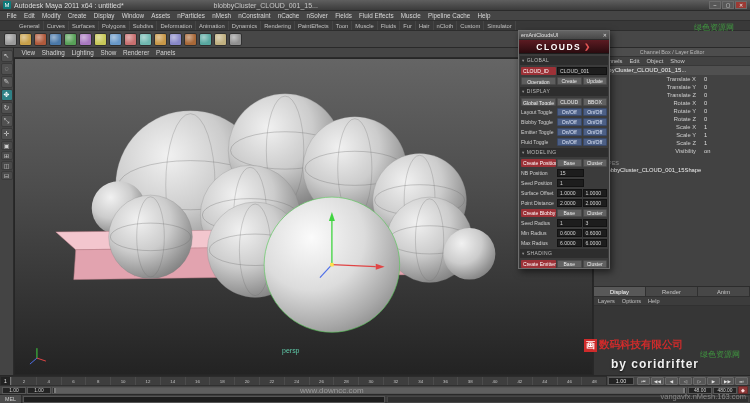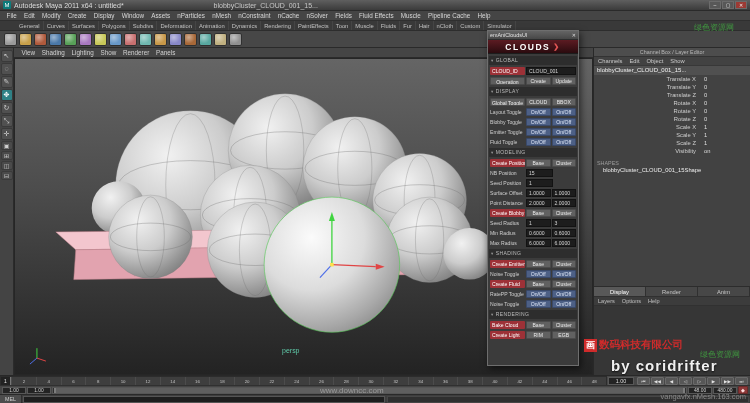--- a/index.html
+++ b/index.html
@@ -47,21 +47,21 @@
   .cb-shapes { margin-top:5px; padding-left:3px; color:#9d9d9d; font-size:5.4px; }
   .cb-shape-name { padding-left:9px; color:#ededed; font-size:5.8px; height:8px; line-height:8px; overflow:hidden; white-space:nowrap; }
   .layer-editor { position:absolute; left:0; right:0; top:238px; bottom:0; background:#3c3c3c; border-top:1px solid #2c2c2c; }
   .le-tabs { display:flex; height:10px; }
   .le-tab { flex:1; text-align:center; line-height:10px; background:#474747; border-right:1px solid #303030; border-bottom:1px solid #303030; color:#c6c6c6; font-size:5.8px; }
   .le-tab.active { background:#585858; color:#fff; }
   .le-menu { height:9px; display:flex; gap:7px; padding-left:4px; line-height:9px; color:#c0c0c0; font-size:5.6px; border-bottom:1px solid #313131; }
   .le-list { position:absolute; left:0; right:0; top:19px; bottom:0; background:#363636; }
 
   
-  .clouds { position:absolute; left:487px; top:30px; width:92px; height:336px; background:#3b3b3b; border:1px solid #6e6e6e; box-shadow:2px 3px 7px rgba(0,0,0,.55); z-index:5; }
+  .clouds { position:absolute; left:518px; top:30px; width:92px; height:239px; background:#3b3b3b; border:1px solid #6e6e6e; box-shadow:2px 3px 7px rgba(0,0,0,.55); z-index:5; }
   .cp-title { height:9px; background:linear-gradient(#646464,#474747); display:flex; align-items:center; padding:0 2px; font-size:5.4px; color:#e2e2e2; border-bottom:1px solid #2c2c2c; }
   .cp-close { margin-left:auto; font-size:5px; color:#ddd; }
   .cp-header { height:14px; background:linear-gradient(#5c1b22,#2a0b0f); display:flex; align-items:center; justify-content:center; gap:3px; color:#fff; font-size:8.5px; font-weight:bold; letter-spacing:1.5px; border-bottom:1px solid #1c1c1c; }
   .cp-arrowr { color:#e25555; font-size:7px; font-weight:bold; }
   .cp-body { position:absolute; top:23px; left:0; right:0; bottom:0; overflow:hidden; padding-top:1px; }
   .cp-sec { height:9px; margin:1px; background:#2d2d2d; color:#bdbdbd; font-size:5px; line-height:9px; padding-left:2px; display:flex; gap:2px; letter-spacing:.4px; }
   .cp-arrow { color:#999; font-size:4.5px; }
   .cp-row { display:flex; align-items:center; height:10px; padding:0 2px; gap:1px; }
   .cp-label { flex:0 0 35px; font-size:5.1px; color:#d0d0d0; white-space:nowrap; overflow:hidden; }
   .cp-label.red { background:#9d3137; color:#fff; height:8px; line-height:8px; border-radius:1px; padding-left:2px; }
@@ -90,22 +90,22 @@
 
   .cmdline { position:absolute; top:394px; left:0; right:0; height:9px; background:#3d3d3d; display:flex; align-items:center; border-top:1px solid #292929; }
   .cmd-label { width:22px; height:9px; background:#4c4c4c; color:#cecece; font-size:5.4px; line-height:9px; text-align:center; border-right:1px solid #2e2e2e; }
   .cmd-input { flex:1; height:7px; background:#1e1e1e; border:1px solid #555; margin:0 1px; }
   .cmd-output { flex:1; height:7px; background:#2f2f2f; border:1px solid #464646; margin:0 1px; }
 
   
   .wm-logo { position:absolute; left:582px; top:299px; z-index:8; font-family:"Liberation Serif", serif; font-weight:700; font-style:italic; font-size:33px; letter-spacing:1px; color:#0b0b0b; text-shadow:0 0 3px rgba(255,255,255,.7), 0 0 1px rgba(255,255,255,.9); line-height:1; pointer-events:none; }
   .wm-cn { position:absolute; left:584px; top:338px; z-index:8; display:flex; align-items:center; gap:2px; color:#cf2b2b; font-size:10.5px; font-weight:bold; pointer-events:none; }
   .wm-badge { width:13px; height:13px; background:#cf2b2b; color:#fff; font-size:9px; line-height:13px; text-align:center; font-weight:bold; }
-  .wm-credit { position:absolute; left:611px; top:357px; z-index:8; color:#f0f0f0; font-size:15px; font-weight:bold; letter-spacing:1px; text-shadow:0 1px 2px rgba(0,0,0,.8); pointer-events:none; }
-  .wm-center { position:absolute; left:300px; top:386px; z-index:8; color:#9b9b9b; font-size:8px; pointer-events:none;margin-left:20px; }
+  .wm-credit { position:absolute; left:611px; top:357px; z-index:8; color:#f0f0f0; font-size:12px; font-weight:bold; letter-spacing:1px; text-shadow:0 1px 2px rgba(0,0,0,.8); pointer-events:none; }
+  .wm-center { position:absolute; left:300px; top:386px; z-index:8; color:#9b9b9b; font-size:8px; pointer-events:none; }
   .wm-right { position:absolute; right:4px; top:392px; z-index:8; color:#8a8a8a; font-size:7.5px; pointer-events:none; }
   .wm-green-top { position:absolute; left:694px; top:22px; z-index:8; color:#41a941; font-size:8px; opacity:.85; pointer-events:none; }
   .wm-green-side { position:absolute; left:700px; top:349px; z-index:8; color:#41a941; font-size:8px; opacity:.85; pointer-events:none; }
 </style>
 </head>
 <body>
 
 <div class="window">
 
   <div class="titlebar">

